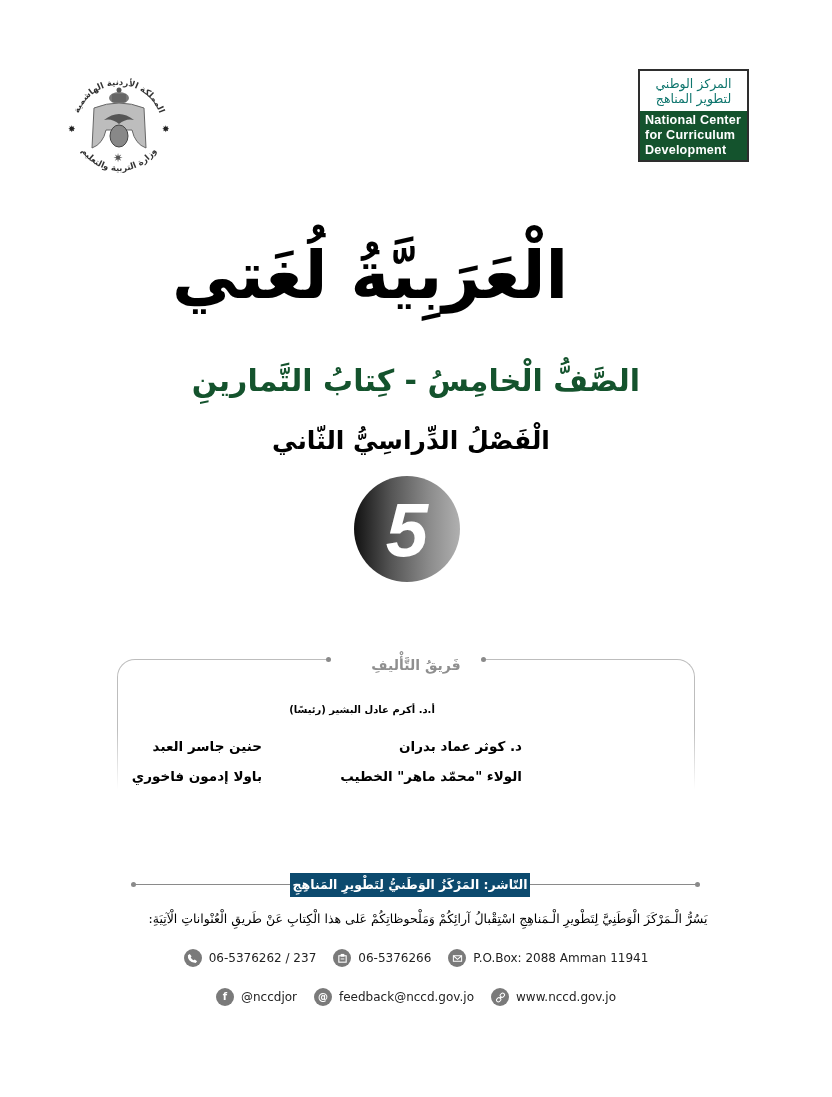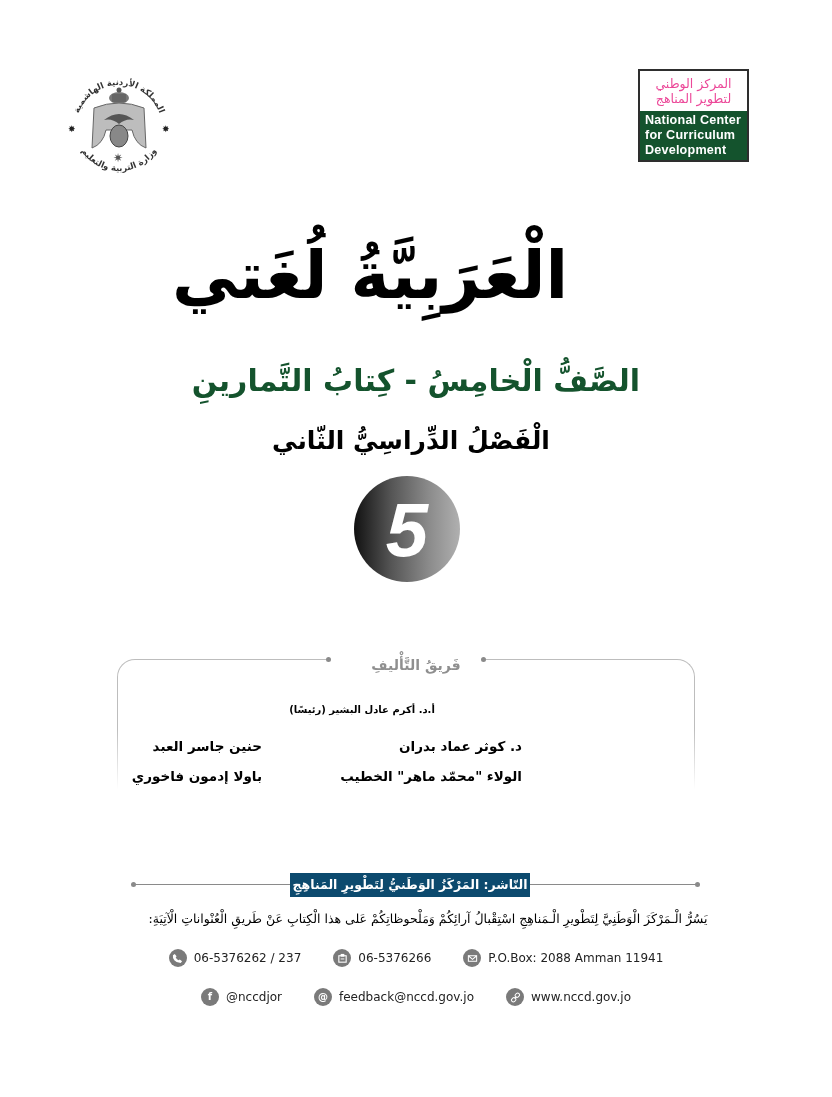--- a/index.html
+++ b/index.html
@@ -31,21 +31,21 @@
       background: #fff;
       display: flex; flex-direction: column;
     }
     .nccd-logo .ar {
       height: 40px;
       display: flex; flex-direction: column; align-items: center; justify-content: center;
       direction: rtl;
       font-family: "DejaVu Sans", sans-serif;
       font-size: 12.5px;
       line-height: 15px;
-      color: #ec4899;
+      color: #0f766e;
     }
     .nccd-logo .en {
       flex: 1;
       background: #14532d;
       color: #fff;
       font-family: "Liberation Sans", sans-serif;
       font-weight: bold;
       font-size: 12.6px;
       line-height: 15px;
       padding: 2px 0 0 5px;
@@ -158,21 +158,21 @@
       font-size: 12.5px;
       line-height: 26px;
       color: #000;
       margin-left: 12px;
     }
 
     
     .contact-row {
       left: 0; width: 832px;
       display: flex; justify-content: center; align-items: center;
-      gap: 32px;
+      gap: 17px;
       font-family: "DejaVu Sans", sans-serif;
       font-size: 12px;
       color: #222;
     }
     .contact-item {
       display: flex; align-items: center; gap: 7px;
     }
     .ci {
       width: 18px; height: 18px; border-radius: 50%;
       background: #7a7a7a;

